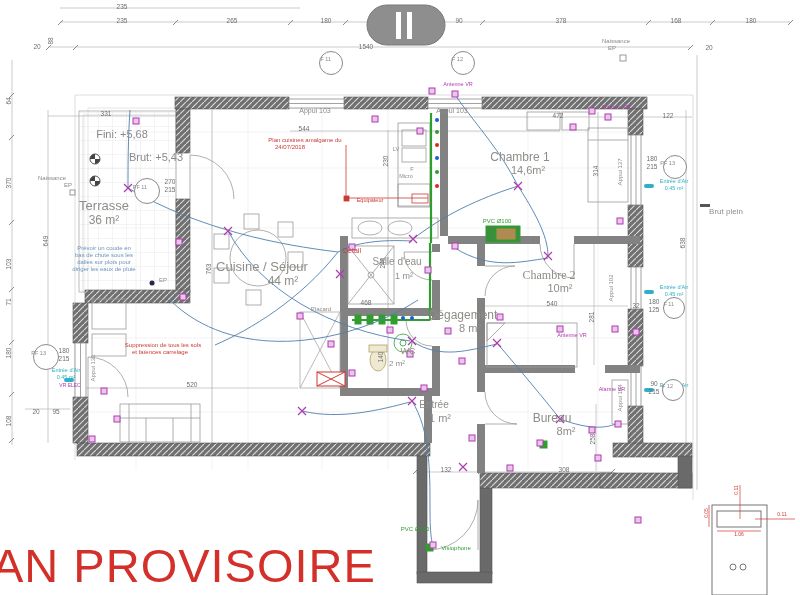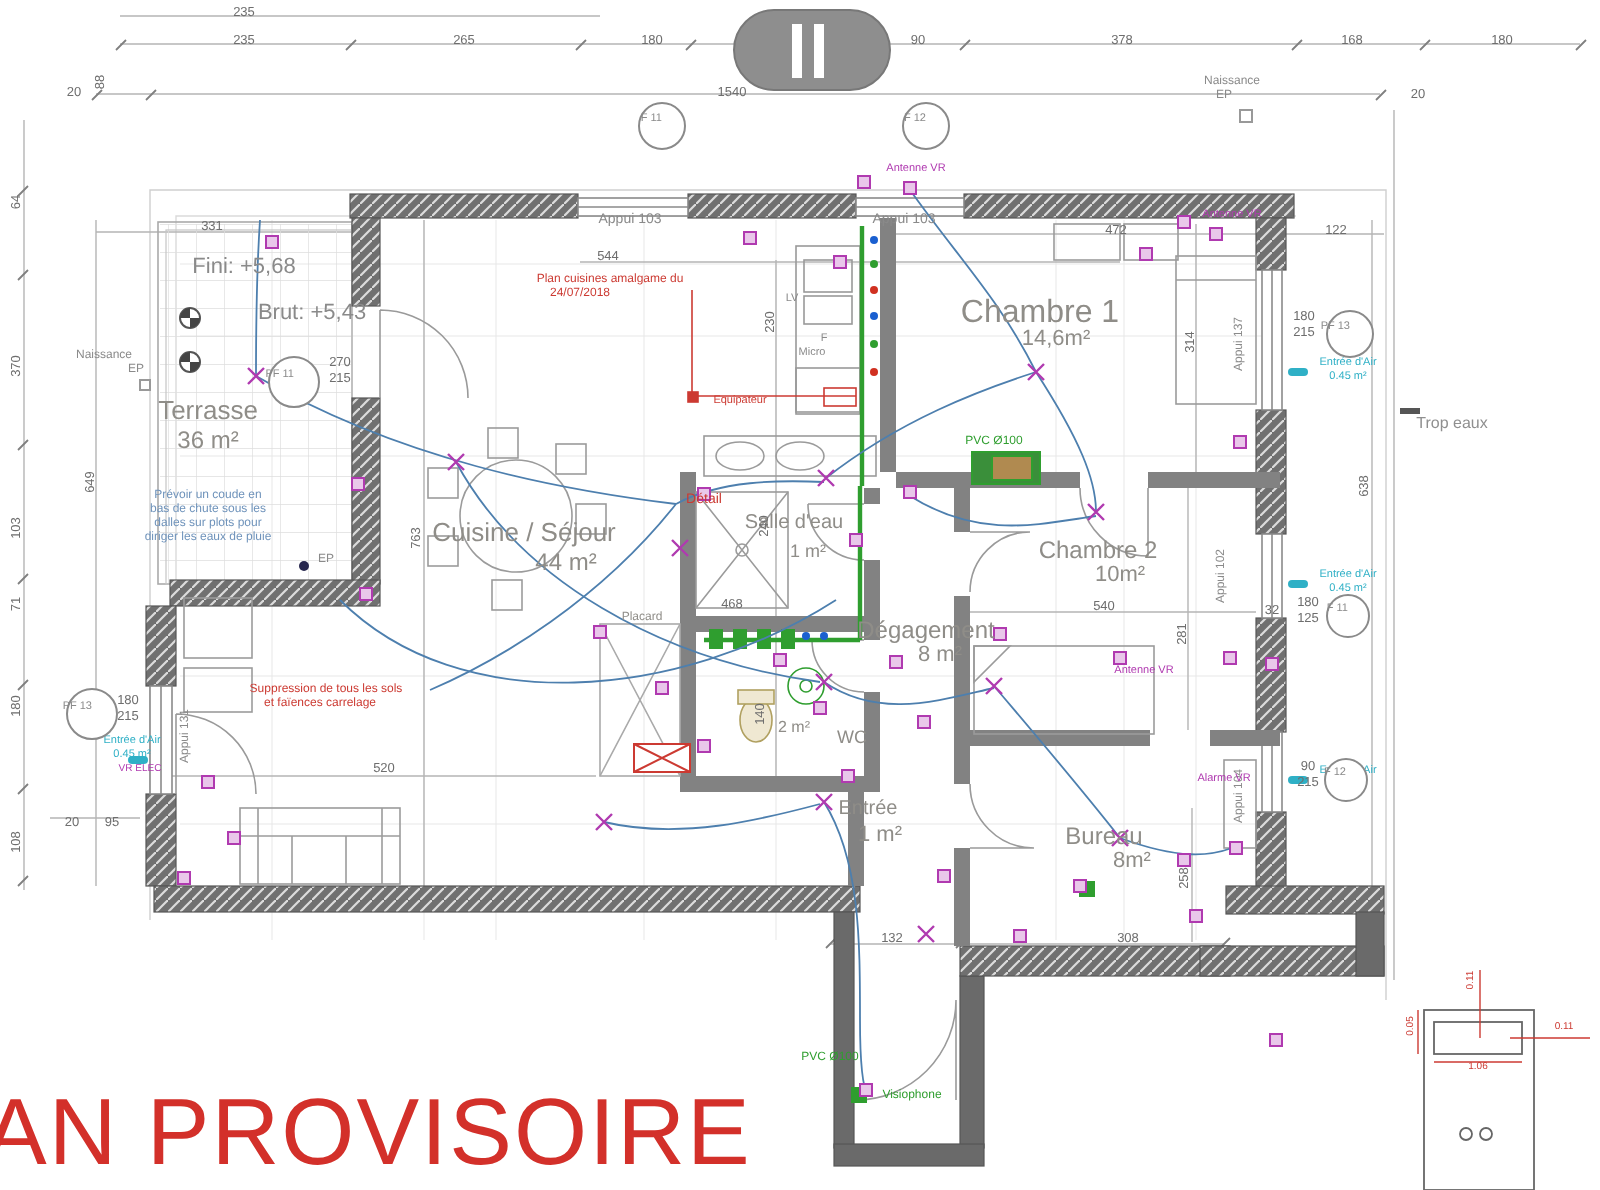--- a/index.html
+++ b/index.html
@@ -341,41 +341,41 @@
   </g>
 </svg>
 
 <div id="labels">
       <span class="c-room" style="left: 104px; top: 205px; font-size: 13px;">Terrasse</span>
       <span class="c-room" style="left: 104px; top: 220px; font-size: 12px;">36 m²</span>
       <span class="c-room" style="left: 262px; top: 266px; font-size: 13px;">Cuisine / Séjour</span>
       <span class="c-room" style="left: 283px; top: 281px; font-size: 12px;">44 m²</span>
       <span class="c-room" style="left: 397px; top: 262px; font-size: 10px;">Salle d'eau</span>
       <span class="c-room" style="left: 404px; top: 276px; font-size: 9px;">1 m²</span>
-      <span class="c-room" style="left: 426px; top: 351px; font-size: 9px; margin-top: 18px;">WC</span>
+      <span class="c-room" style="left: 408px; top: 351px; font-size: 9px;">WC</span>
       <span class="c-room" style="left: 397px; top: 364px; font-size: 8px;">2 m²</span>
-      <span class="c-room" style="left: 520px; top: 157px; font-size: 16px;">Chambre 1</span>
+      <span class="c-room" style="left: 520px; top: 157px; font-size: 12px;">Chambre 1</span>
       <span class="c-room" style="left: 528px; top: 170px; font-size: 11px;">14,6m²</span>
-      <span class="c-room" style="left: 549px; top: 275px; font-size: 12px;">Chambre 2</span>
+      <span class="c-room" style="left: 549px; top: 275px; font-size: 12px; font-family: Liberation Serif, serif;">Chambre 2</span>
       <span class="c-room" style="left: 560px; top: 288px; font-size: 11px;">10m²</span>
       <span class="c-room" style="left: 463px; top: 315px; font-size: 12px;">Dégagement</span>
       <span class="c-room" style="left: 470px; top: 328px; font-size: 11px;">8 m²</span>
       <span class="c-room" style="left: 434px; top: 405px; font-size: 10px;">Entrée</span>
       <span class="c-room" style="left: 440px; top: 418px; font-size: 11px;">1 m²</span>
       <span class="c-room" style="left: 552px; top: 418px; font-size: 12px;">Bureau</span>
       <span class="c-room" style="left: 566px; top: 431px; font-size: 11px;">8m²</span>
       <span class="c-room" style="left: 321px; top: 309px; font-size: 6px;">Placard</span>
       <span class="c-gray" style="left: 122px; top: 134px; font-size: 11px;">Fini: +5,68</span>
       <span class="c-gray" style="left: 122px; top: 157px; font-size: 11px; margin-left: 34px;">Brut: +5,43</span>
       <span class="c-gray" style="left: 52px; top: 178px; font-size: 6px;">Naissance</span>
       <span class="c-gray" style="left: 68px; top: 185px; font-size: 6px;">EP</span>
       <span class="c-gray" style="left: 616px; top: 41px; font-size: 6px;">Naissance</span>
       <span class="c-gray" style="left: 612px; top: 48px; font-size: 6px;">EP</span>
       <span class="c-gray" style="left: 163px; top: 280px; font-size: 6px;">EP</span>
-      <span class="c-gray2" style="left: 726px; top: 212px; font-size: 8px;">Trop eaux</span>
+      <span class="c-gray2" style="left: 726px; top: 212px; font-size: 8px;">Brut plein</span>
       <span class="c-blue" style="left: 104px; top: 248px; font-size: 6px;">Prévoir un coude en</span>
       <span class="c-blue" style="left: 104px; top: 255px; font-size: 6px;">bas de chute sous les</span>
       <span class="c-blue" style="left: 104px; top: 262px; font-size: 6px;">dalles sur plots pour</span>
       <span class="c-blue" style="left: 104px; top: 269px; font-size: 6px;">diriger les eaux de pluie</span>
       <span class="c-red" style="left: 163px; top: 345px; font-size: 6px;">Suppression de tous les sols</span>
       <span class="c-red" style="left: 160px; top: 352px; font-size: 6px;">et faïences carrelage</span>
       <span class="c-red" style="left: 305px; top: 140px; font-size: 6px;">Plan cuisines amalgame du</span>
       <span class="c-red" style="left: 290px; top: 147px; font-size: 6px;">24/07/2018</span>
       <span class="c-red" style="left: 370px; top: 201px; font-size: 5.5px;">Equipateur</span>
       <span class="c-red" style="left: 352px; top: 250px; font-size: 7px;">Détail</span>

